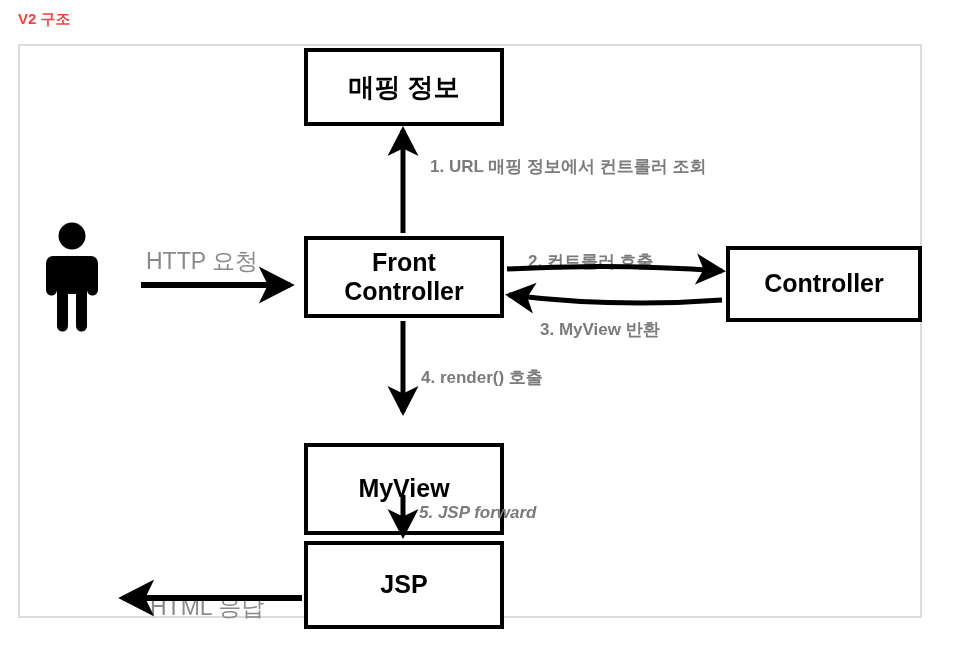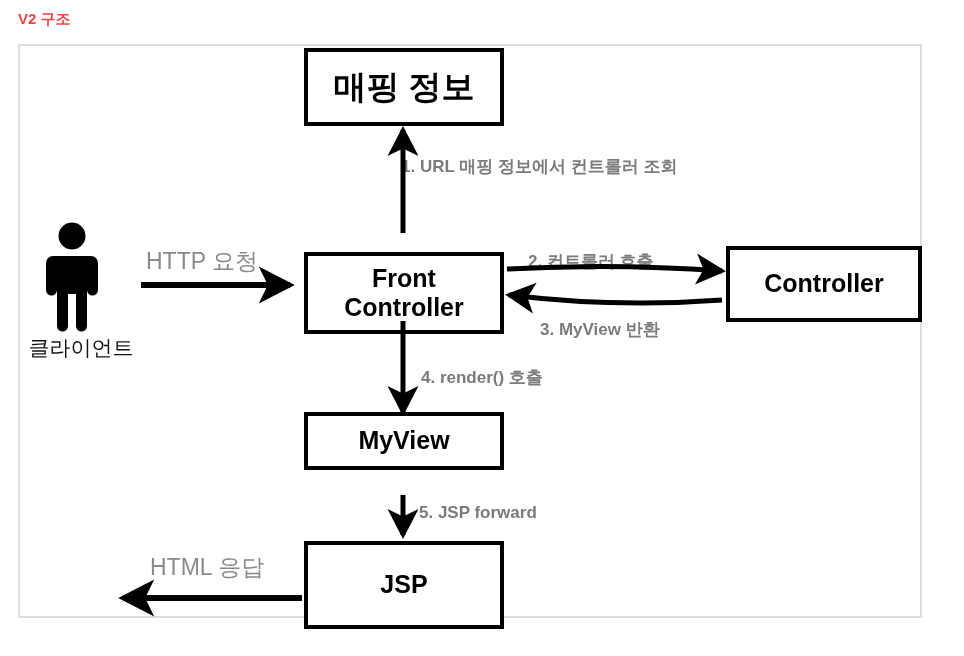--- a/index.html
+++ b/index.html
@@ -50,42 +50,41 @@
     color: #000000;
     font-weight: bold;
     line-height: 1.18;
   }
 
   #box-mapping {
     left: 304px;
     top: 48px;
     width: 200px;
     height: 78px;
-    font-size: 33px;
+    font-size: 26px;
   }
   #box-front-controller {
     left: 304px;
     top: 236px;
     width: 200px;
     height: 82px;
     font-size: 25px;
-    margin-top: 16px;
   }
   #box-controller {
     left: 726px;
     top: 246px;
     width: 196px;
     height: 76px;
     font-size: 25px;
   }
   #box-myview {
     left: 304px;
-    top: 412px;
-    width: 200px;
-    height: 58px;
+    top: 443px;
+    width: 200px;
+    height: 92px;
     font-size: 25px;
     text-align: center;
   }
   #box-jsp {
     left: 304px;
     top: 541px;
     width: 200px;
     height: 88px;
     font-size: 25px;
   }
@@ -126,26 +125,26 @@
     font-weight: bold;
     font-size: 17px;
   }
   .edge-label.plain {
     font-size: 23px;
     color: #8a8a8a;
     margin-top: 12px;
   }
 
   #label-http-request { left: 146px; top: 234px; }
-  #label-step1        { left: 401px; top: 155px; }
+  #label-step1        { left: 430px; top: 155px; }
   #label-step2        { left: 528px; top: 250px; }
   #label-step3        { left: 540px; top: 318px; }
   #label-step4        { left: 421px; top: 366px; text-align: center; }
-  #label-step5        { left: 419px; top: 503px; }
-  #label-html-response{ left: 150px; top: 540px; text-align: center; }
+  #label-step5        { left: 419px; top: 503px; font-style: italic; }
+  #label-html-response{ left: 150px; top: 580px; text-align: center; }
 
   
   #arrow-layer {
     position: absolute;
     left: 0;
     top: 0;
     width: 964px;
     height: 656px;
     pointer-events: none;
   }
@@ -179,21 +178,20 @@
 <div class="node-box" id="box-jsp">
   <span>JSP</span>
 </div>
 
 <div id="client-group">
   <svg id="client-icon" viewBox="0 0 64 112">
     <circle cx="32" cy="14" r="13.5" fill="#000000"></circle>
     <path d="M13 34 H51 a7 7 0 0 1 7 7 V68 a5.5 5.5 0 0 1 -11 0 V44 H17 V68 a5.5 5.5 0 0 1 -11 0 V41 a7 7 0 0 1 7 -7 Z" fill="#000000"></path>
     <path d="M17 44 H47 V104 a5.5 5.5 0 0 1 -11 0 V72 H28 V104 a5.5 5.5 0 0 1 -11 0 Z" fill="#000000"></path>
   </svg>
-  <div id="client-label">클라이언트</div>
 </div>
 
 <div class="edge-label plain" id="label-http-request">HTTP 요청</div>
 
 <div class="edge-label step" id="label-step1">1. URL 매핑 정보에서 컨트롤러 조회</div>
 
 <div class="edge-label step" id="label-step2">2. 컨트롤러 호출</div>
 
 <div class="edge-label step" id="label-step3">3. MyView 반환</div>
 

